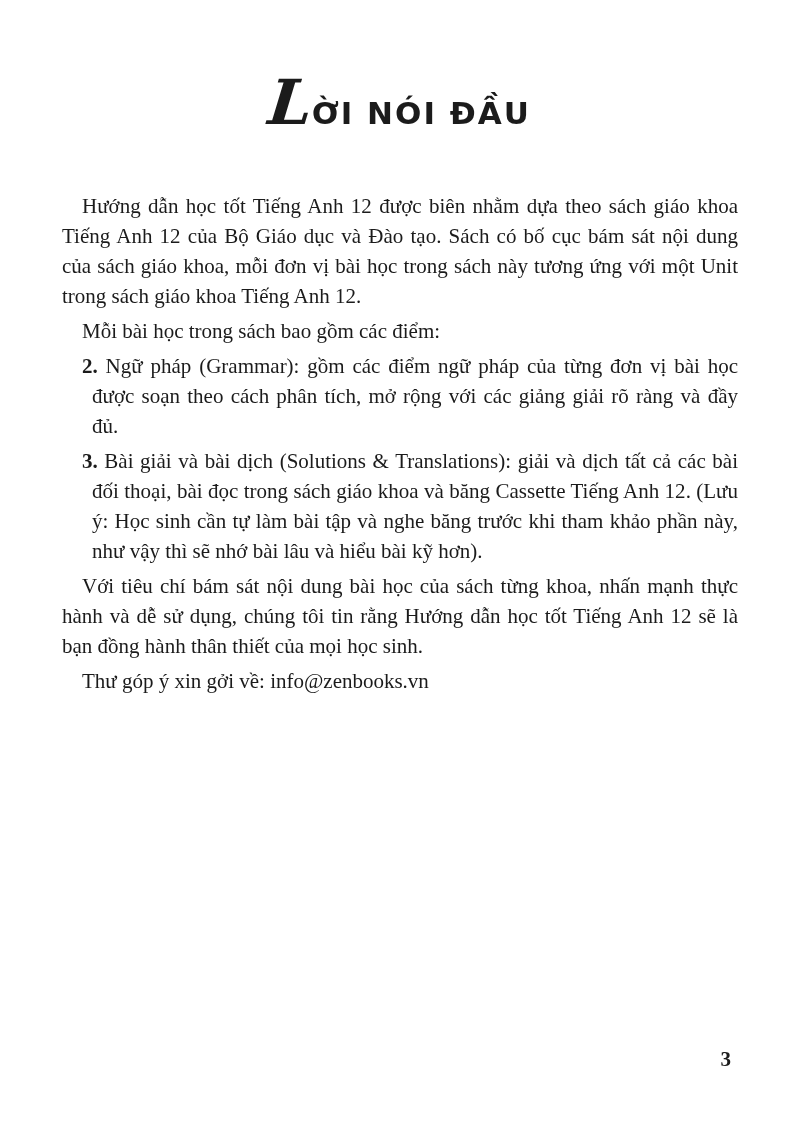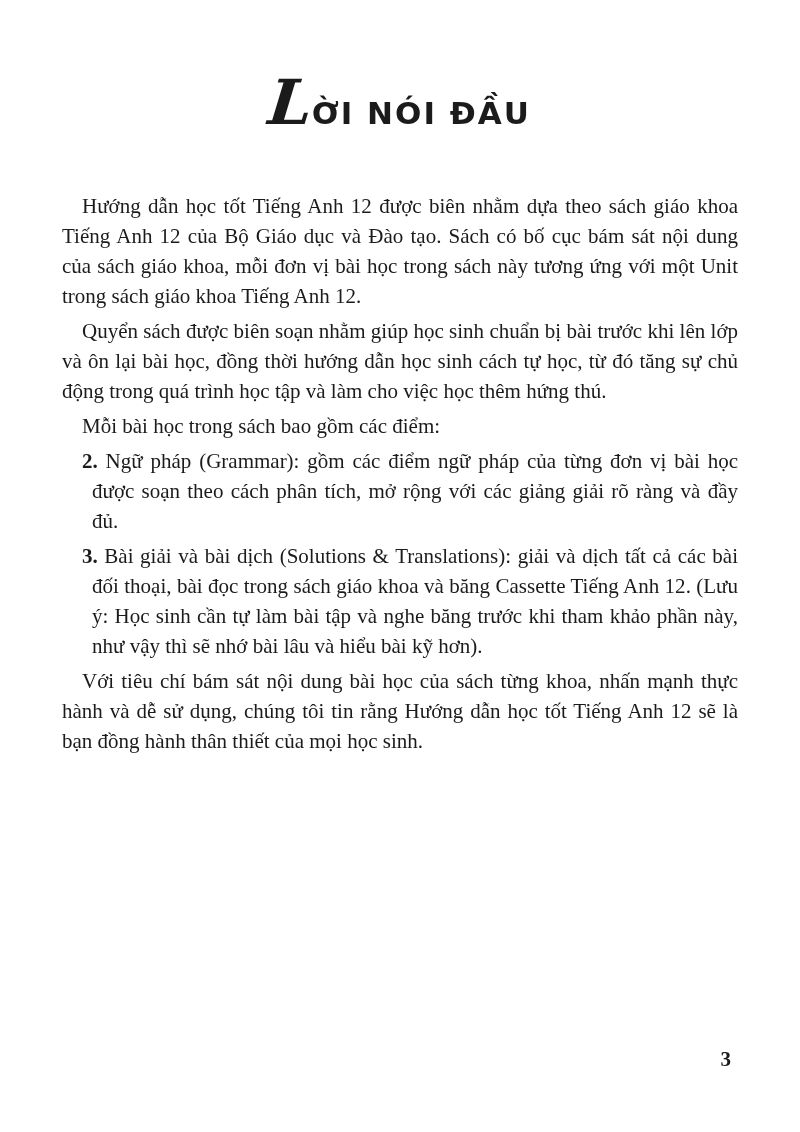--- a/index.html
+++ b/index.html
@@ -67,22 +67,22 @@
 </head>
 <body>
 
 <div class="page">
 
   <h1 class="title"><span class="script-l">L</span><span class="title-rest">ỜI NÓI ĐẦU</span></h1>
 
   <main class="content">
 
   <div class="block paragraph"><b>Hướng dẫn học tốt Tiếng Anh 12</b><span> được biên nhằm dựa theo sách giáo khoa </span><b>Tiếng Anh 12</b><span> của Bộ Giáo dục và Đào tạo. Sách có bố cục bám sát nội dung của sách giáo khoa, mỗi đơn vị bài học trong sách này tương ứng với một Unit trong sách giáo khoa </span><b>Tiếng Anh 12</b><span>.</span></div>
-      <div class="block paragraph"><span>Quyển sách được biên soạn nhằm giúp học sinh chuẩn bị bài trước khi lên lớp và ôn lại bài học, đồng thời hướng dẫn học sinh cách tự học, từ đó tăng sự chủ động trong quá trình học tập và làm cho việc học thêm hứng thú.</span></div>
       <div class="block paragraph"><span>Mỗi bài học trong sách bao gồm các điểm:</span></div>
       <div class="block list-item"><span class="marker">2.</span> <b>Ngữ pháp (Grammar):</b><span> gồm các điểm ngữ pháp của từng đơn vị bài học được soạn theo cách phân tích, mở rộng với các giảng giải rõ ràng và đầy đủ.</span></div>
       <div class="block list-item"><span class="marker">3.</span> <b>Bài giải và bài dịch (Solutions &amp; Translations):</b><span> giải và dịch tất cả các bài đối thoại, bài đọc trong sách giáo khoa và băng Cassette </span><b>Tiếng Anh 12</b><span>. (Lưu ý: Học sinh cần tự làm bài tập và nghe băng trước khi tham khảo phần này, như vậy thì sẽ nhớ bài lâu và hiểu bài kỹ hơn).</span></div>
       <div class="block paragraph"><span>Với tiêu chí bám sát nội dung bài học của sách từng khoa, nhấn mạnh thực hành và dễ sử dụng, chúng tôi tin rằng </span><b>Hướng dẫn học tốt Tiếng Anh 12</b><span> sẽ là bạn đồng hành thân thiết của mọi học sinh.</span></div>
+      <div class="block paragraph"><span>Thư góp ý xin gởi về: info@zenbooks.vn</span></div>
     </main>
 
   <div class="page-number">3</div>
 
 </div>
 
 </body></html>

